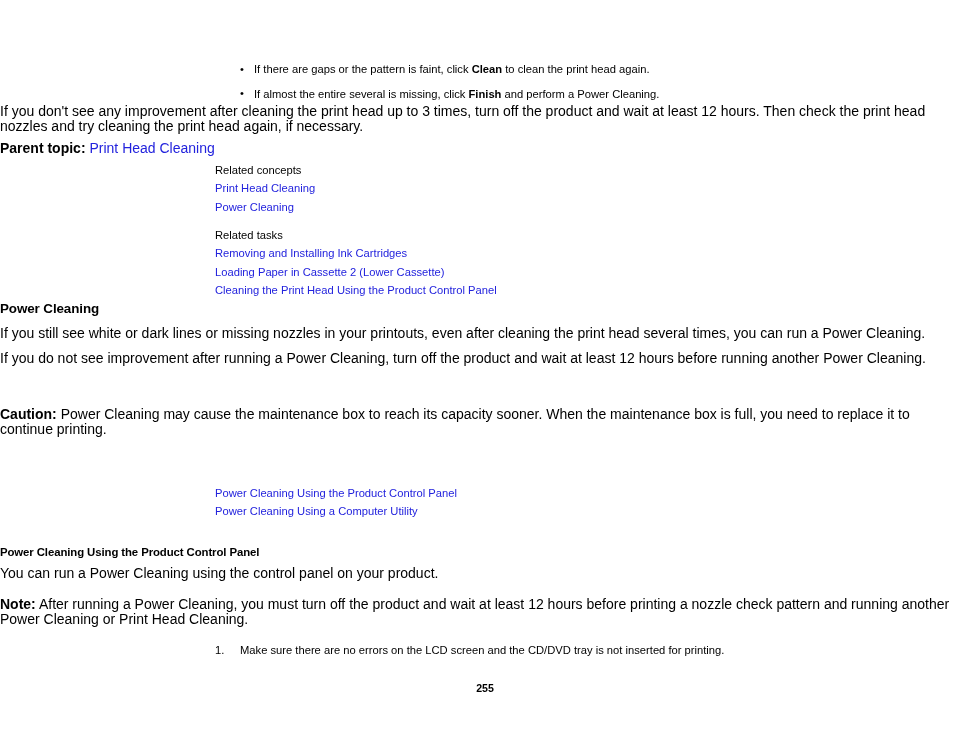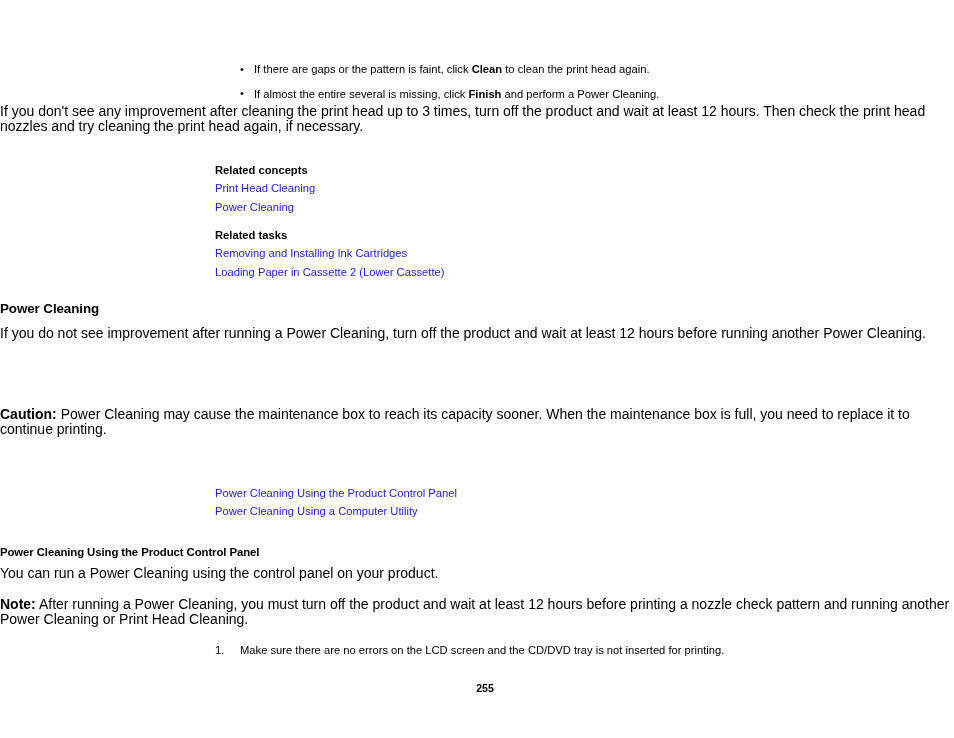--- a/index.html
+++ b/index.html
@@ -48,21 +48,21 @@
     cursor: pointer;
   }
   .link-inline {
     color: #2222dd;
     text-decoration: none;
     cursor: pointer;
   }
 
   .rel-head {
     font-size: 11.2px;
-    font-weight: bold;
+    font-weight: normal;
     line-height: 18.3px;
   }
 
   h1.sec-title {
     font-size: 13.4px;
     font-weight: bold;
     line-height: 16px;
     margin: 0;
     letter-spacing: -0.1px;
   }
@@ -131,42 +131,47 @@
       <li>
         <span class="bullet-dot">•</span><span>If almost the entire several is missing, click </span><span class="bold">Finish</span><span> and perform a Power Cleaning.</span>
       </li>
     </ul>
   </div>
 
   <div class="blk" style="top:104px;">
     <p class="p body-col">If you don't see any improvement after cleaning the print head up to 3 times, turn off the product and wait at least 12 hours. Then check the print head nozzles and try cleaning the print head again, if necessary.</p>
   </div>
 
+  <div class="blk" style="top:141px;">
+    <p class="p body-col"><span class="bold">Parent topic:</span> <a class="link-inline">Print Head Cleaning</a></p>
+  </div>
 
   <div class="blk" style="top:161px;">
     <div class="body-col">
       <div class="rel-head">Related concepts</div>
       <a class="link">Print Head Cleaning</a>
       <a class="link">Power Cleaning</a>
     </div>
   </div>
 
   <div class="blk" style="top:226px;">
     <div class="body-col">
       <div class="rel-head">Related tasks</div>
       <a class="link">Removing and Installing Ink Cartridges</a>
       <a class="link">Loading Paper in Cassette 2 (Lower Cassette)</a>
+      <a class="link">Cleaning the Print Head Using the Product Control Panel</a>
     </div>
   </div>
 
   <div class="blk" style="top:301px;">
     <h1 class="sec-title heading-col">Power Cleaning</h1>
   </div>
 
   <div class="blk" style="top:326px;">
+    <p class="p body-col">If you still see white or dark lines or missing nozzles in your printouts, even after cleaning the print head several times, you can run a Power Cleaning.</p>
     <p class="p body-col">If you do not see improvement after running a Power Cleaning, turn off the product and wait at least 12 hours before running another Power Cleaning.</p>
   </div>
 
   <div class="blk" style="top:407px;">
     <p class="p body-col"><span class="bold">Caution:</span><span> Power Cleaning may cause the maintenance box to reach its capacity sooner. When the maintenance box is full, you need to replace it to continue printing.</span></p>
   </div>
 
 
   <div class="blk" style="top:484px;">
     <div class="body-col">

